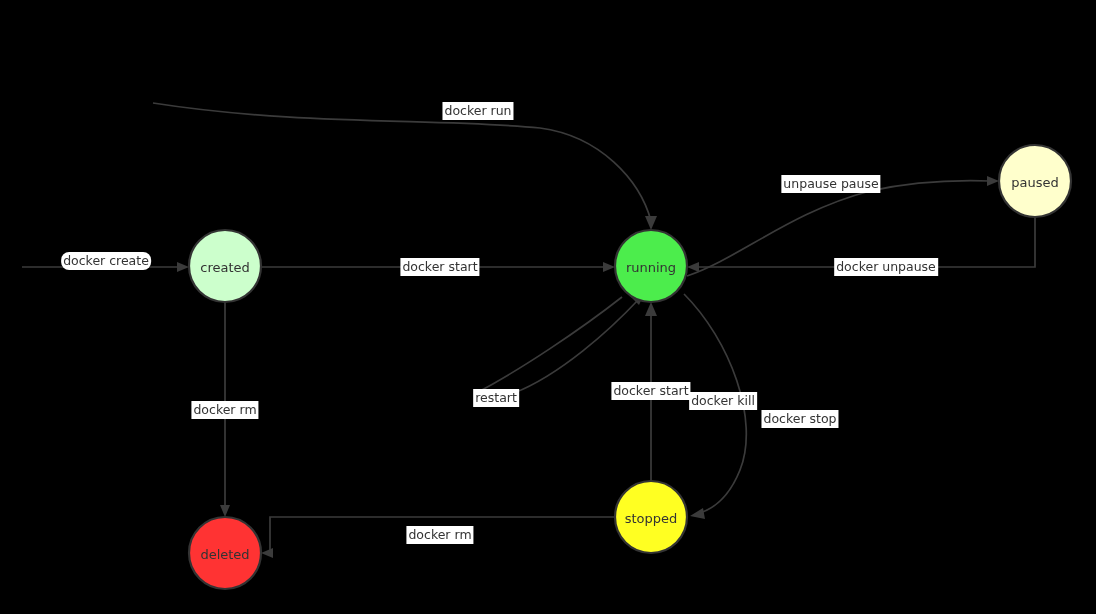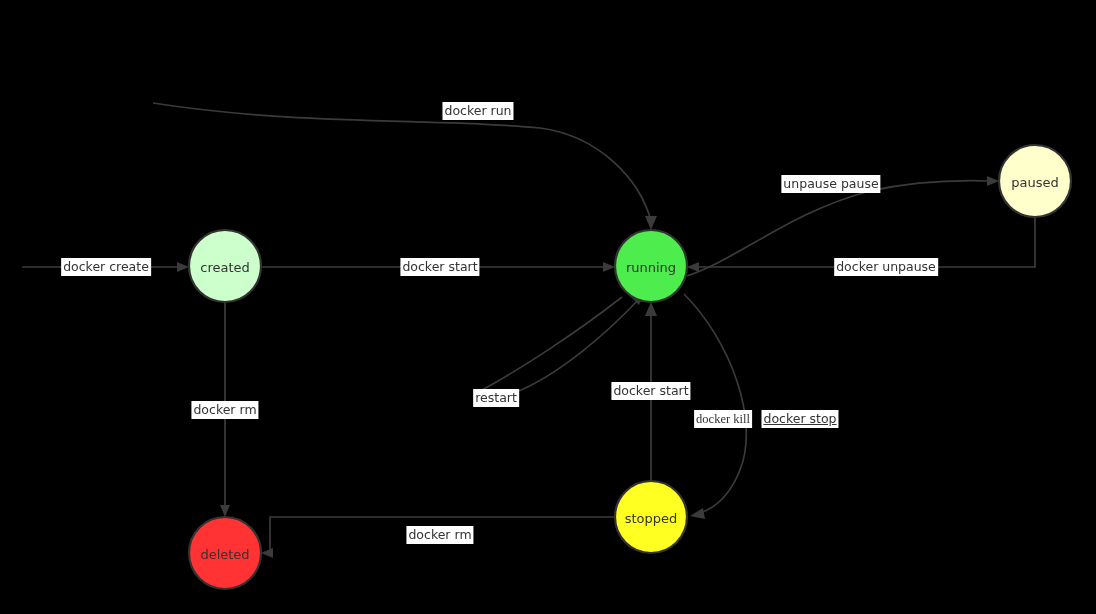--- a/index.html
+++ b/index.html
@@ -138,35 +138,35 @@
       <text class="node-label" x="651" y="518">stopped</text>
     </g>
 
     <g>
       <circle class="node-circle" cx="225" cy="553" r="36" fill="#ff3333"></circle>
       <text class="node-label" x="225" y="554">deleted</text>
     </g>
 
   </svg>
 
-  <div class="edge-label" style="left:106px; top:267px;">docker create</div>
+  <div class="edge-label" style="left:106px; top:261px;border-radius:8px;">docker create</div>
 
   <div class="edge-label" style="left:478px; top:111px;">docker run</div>
 
   <div class="edge-label" style="left:440px; top:267px;">docker start</div>
 
   <div class="edge-label" style="left:225px; top:410px;">docker rm</div>
 
   <div class="edge-label" style="left:831px; top:184px;">unpause pause</div>
 
   <div class="edge-label" style="left:886px; top:267px;text-align:center;">docker unpause</div>
 
   <div class="edge-label" style="left:496px; top:398px;text-align:right;">restart</div>
 
   <div class="edge-label" style="left:651px; top:391px;">docker start</div>
 
-  <div class="edge-label" style="left:723px; top:419px;font-family:Liberation Serif, serif;">docker kill</div>
+  <div class="edge-label" style="left:723px; top:401px;">docker kill</div>
 
-  <div class="edge-label" style="left:800px; top:419px;text-decoration:underline;">docker stop</div>
+  <div class="edge-label" style="left:800px; top:419px;">docker stop</div>
 
   <div class="edge-label" style="left:440px; top:535px;">docker rm</div>
 
 </div>
 
 </body></html>

